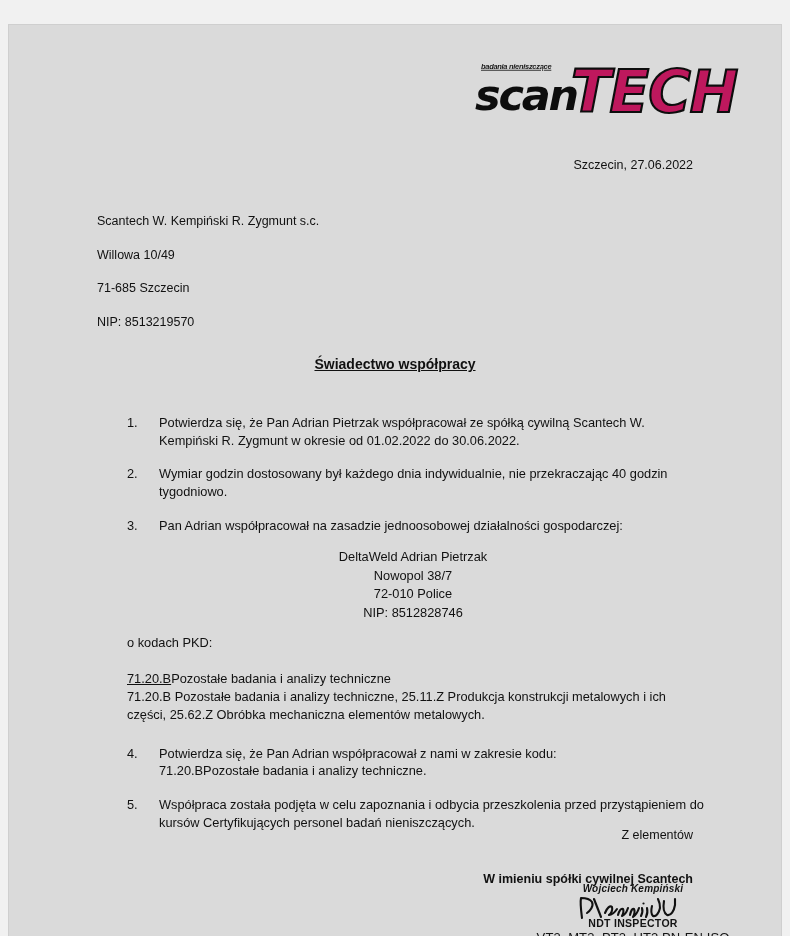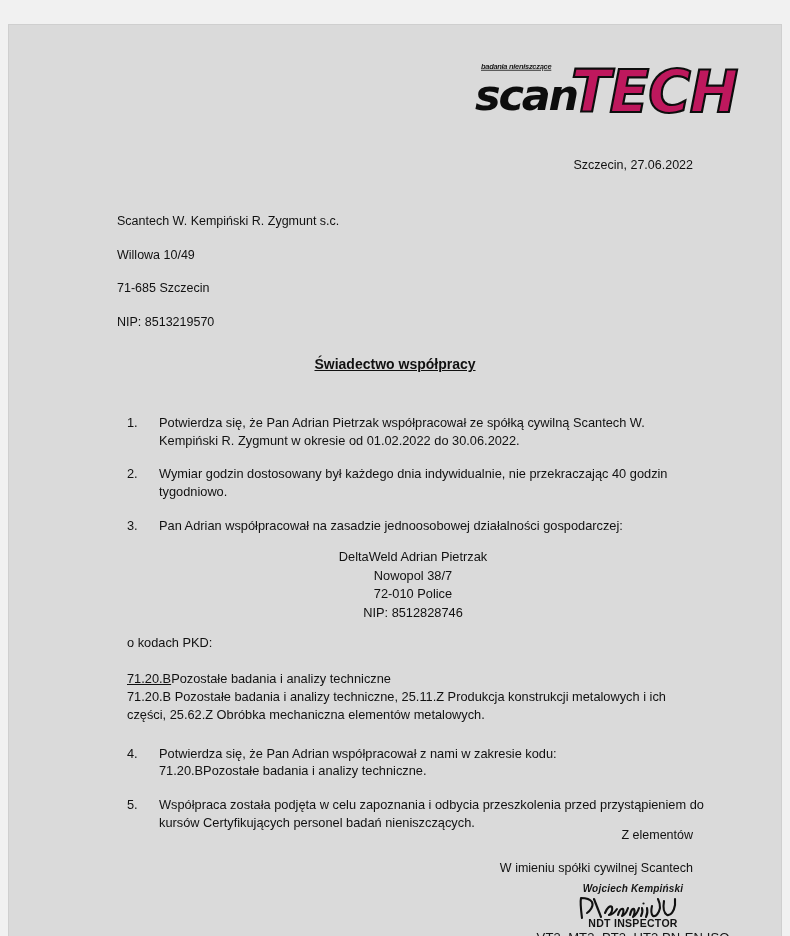--- a/index.html
+++ b/index.html
@@ -82,21 +82,21 @@
     font-size: 12.5px;
   }
 
   .addr {
     position: absolute;
     left: 88px;
     top: 190px;
     font-size: 12.5px;
     line-height: 1;
   }
-  .addr div { margin-bottom: 21px; margin-left: 20px; }
+  .addr div { margin-bottom: 21px; }
 
   .doc-title {
     position: absolute;
     left: 0;
     right: 0;
     top: 331px;
     text-align: center;
     font-size: 14px;
     font-weight: bold;
   }
@@ -132,21 +132,21 @@
   .pkd-codes { line-height: 1.42; }
   .pkd-codes .u { text-decoration: underline; }
 
   .closing {
     position: absolute;
     right: 88px;
     top: 803px;
     font-size: 12.5px;
     text-align: right;
   }
-  .closing .l2 { margin-top: 19px; }
+  .closing .l2 { margin-top: 30px; font-weight: bold; }
 
   
   .stamp {
     position: absolute;
     left: 524px;
     top: 858px;
     width: 200px;
     text-align: center;
     color: #141414;
   }

